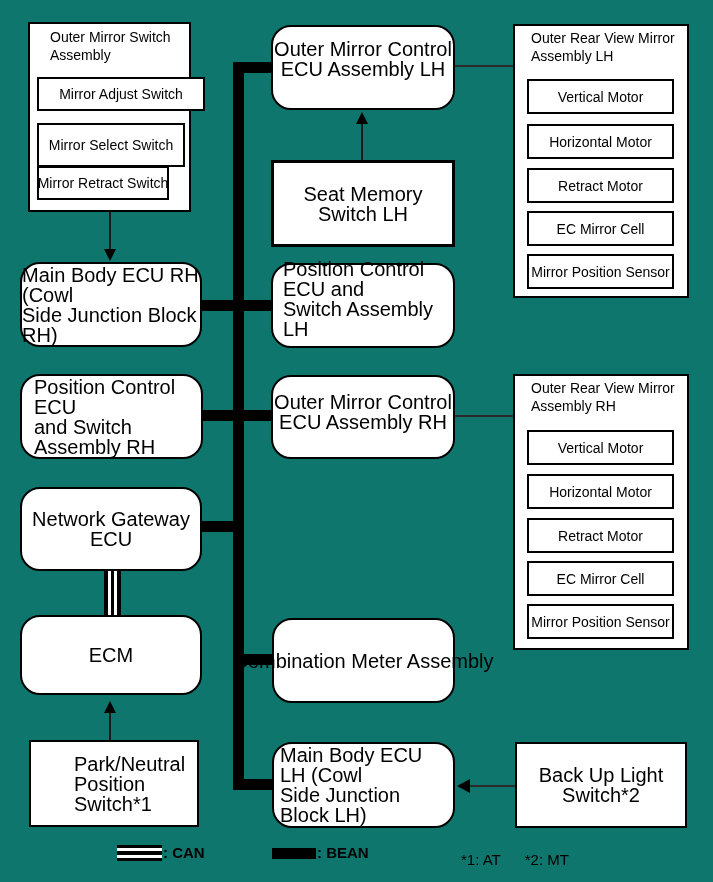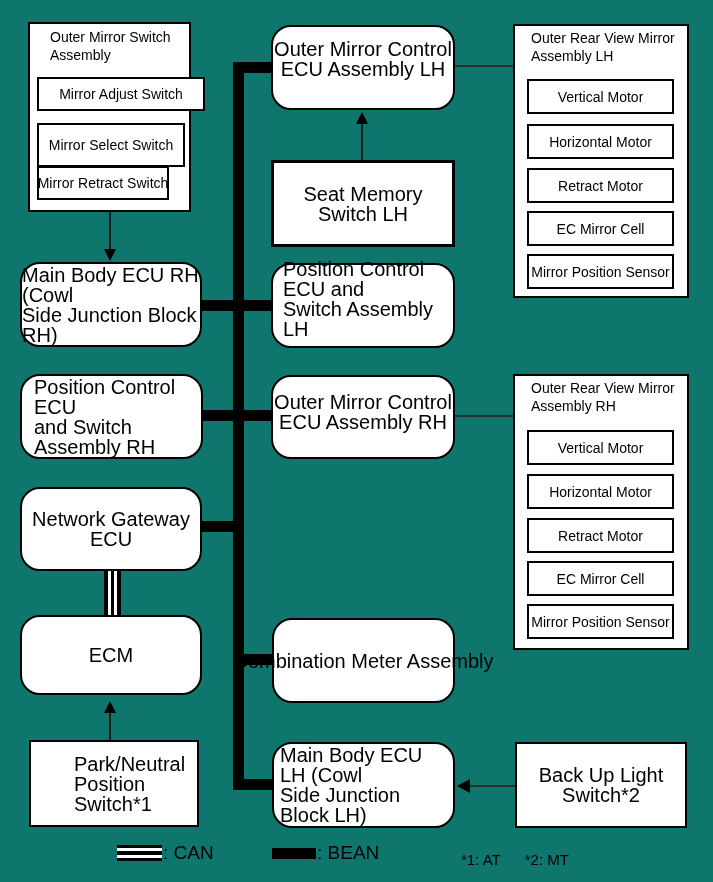--- a/index.html
+++ b/index.html
@@ -37,21 +37,21 @@
   .arrow-up   { border-left:6px solid transparent; border-right:6px solid transparent; border-bottom:12px solid #000; }
   .arrow-left { border-top:7px solid transparent; border-bottom:7px solid transparent; border-right:13px solid #000; }
   .can-sym {
     position:absolute; left:117px; top:845px; width:45px; height:16px;
     background:linear-gradient(180deg,#000 0 3px,#fff 3px 6px,#000 6px 10px,#fff 10px 13px,#000 13px 16px);
   }
   .can-vert {
     position:absolute; left:104px; top:571px; width:17px; height:44px;
     background:linear-gradient(90deg,#000 0 4px,#fff 4px 7px,#000 7px 10px,#fff 10px 13px,#000 13px 17px);
   }
-  .legend-label { position:absolute; font-size:19px; line-height:18px; }
+  .legend-label { position:absolute; font-size:15px; line-height:18px;font-weight:bold; }
   .notes { position:absolute; left:461px; top:851px; font-size:15px; }
   .notes span { margin-right:24px; }
 </style>
 </head>
 <body>
 
 <div id="stage">
 
   <div class="bean" style="left:233px; top:62px; width:11px; height:728px;"></div>
   <div class="bean" style="left:233px; top:62px; width:39px; height:11px;"></div>

